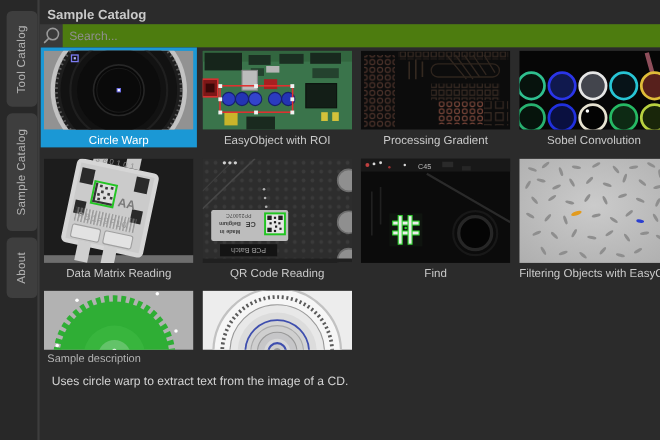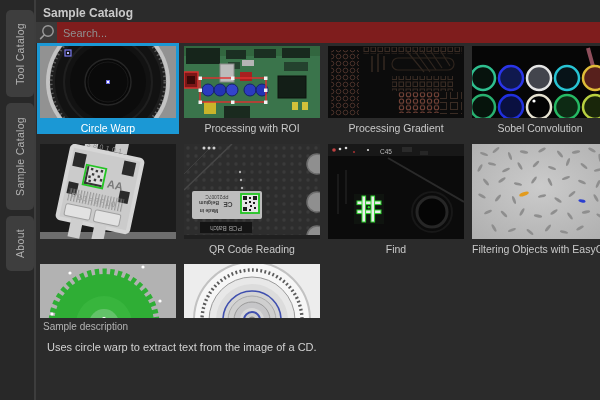--- a/index.html
+++ b/index.html
@@ -22,21 +22,21 @@
   }
   .tab-tool{top:10px;height:87px;}
   .tab-sample{top:103px;height:107px;}
   .tab-about{top:216px;height:55px;}
   
   .page-title{position:absolute;left:43px;top:4px;height:18px;line-height:18px;
     font-size:12px;font-weight:bold;color:#c9c9c9;}
   .search-bar{position:absolute;left:36px;top:22px;width:564px;height:21px;
     background:#3a3a3a;display:flex;align-items:center;}
   .search-icon-wrap{width:21px;height:21px;display:flex;align-items:center;justify-content:center;flex:0 0 21px;}
-  .search-input{flex:1;height:21px;background:#7f1d1d;border:none;outline:none;
+  .search-input{flex:1;height:21px;background:#4d7c0f;border:none;outline:none;
     color:#cccccc;font-size:11px;padding:0 6px;font-family:inherit;}
   .search-input::placeholder{color:#8f8f8f;}
   
   .grid{position:absolute;left:36px;top:43px;width:564px;height:275px;overflow:hidden;}
   .tile{position:absolute;width:142px;padding:3px 3px 0 3px;box-sizing:border-box;cursor:pointer;}
   .tile .thumb{width:136px;overflow:hidden;}
   .tile .thumb svg{display:block;}
   .tile-label{height:16px;line-height:20px;text-align:center;font-size:10.5px;color:#c9c9c9;white-space:nowrap;}
   .tile.selected{background:var(--accent,#1b98d5);}
   .tile.selected .tile-label{color:#ffffff;}
@@ -130,21 +130,21 @@
               <rect x="80" y="30.5" width="3.5" height="3.5"></rect>
             <rect x="14.5" y="42.5" width="3.5" height="3.5"></rect>
               <rect x="80" y="42.5" width="3.5" height="3.5"></rect>
             <rect x="14.5" y="54.5" width="3.5" height="3.5"></rect>
               <rect x="47" y="54.5" width="3.5" height="3.5"></rect>
               <rect x="80" y="54.5" width="3.5" height="3.5"></rect>
           </g>
         </g>
       </svg>
     </div>
-    <div class="tile-label">Processing with ROI</div>
+    <div class="tile-label">EasyObject with ROI</div>
   </div>
 
   <div class="tile c3 r1">
     <div class="thumb" style="height:72px">
       <svg width="136" height="72" viewBox="0 0 136 72">
         <defs>
           <pattern id="mg-c" width="7" height="7" patternUnits="userSpaceOnUse">
             <circle cx="3.5" cy="3.5" r="2.3" fill="none" stroke="#4a3129" stroke-width="1"></circle>
           </pattern>
           <pattern id="mg-s" width="7" height="7" patternUnits="userSpaceOnUse">
@@ -232,20 +232,21 @@
           <text x="66" y="42" font-size="11" font-weight="bold" fill="#7a7a7a">AA</text>
           <rect x="30" y="50" width="56" height="13" fill="url(#dm-bar)" opacity="0.35"></rect>
           <text x="33" y="60" font-size="8" fill="#9a9a9a" letter-spacing="1">PB1=9F10</text>
           <rect x="30" y="66" width="26" height="12" rx="2" fill="#e2e2e2" stroke="#a0a0a0"></rect>
           <rect x="60" y="66" width="26" height="12" rx="2" fill="#e2e2e2" stroke="#a0a0a0"></rect>
           <rect x="38" y="80" width="12" height="18" fill="#cfcfcf"></rect>
           <rect x="62" y="80" width="12" height="18" fill="#cfcfcf"></rect>
         </g>
       </svg>
     </div>
+    <div class="tile-label">Data Matrix Reading</div>
   </div>
 
   <div class="tile c2 r2">
     <div class="thumb" style="height:95px">
       <svg width="136" height="95" viewBox="0 0 136 95">
         <defs>
           <pattern id="qr-dots" width="8" height="8" patternUnits="userSpaceOnUse">
             <circle cx="4" cy="4" r="1.7" fill="#3a3a3a"></circle>
           </pattern>
         </defs>

